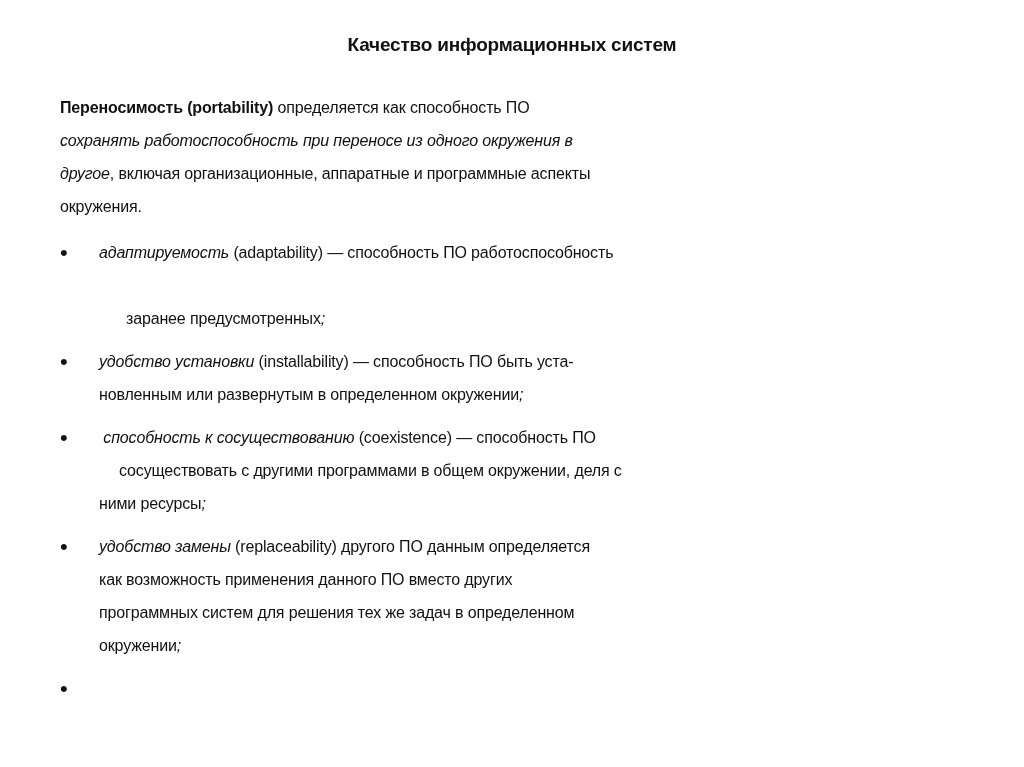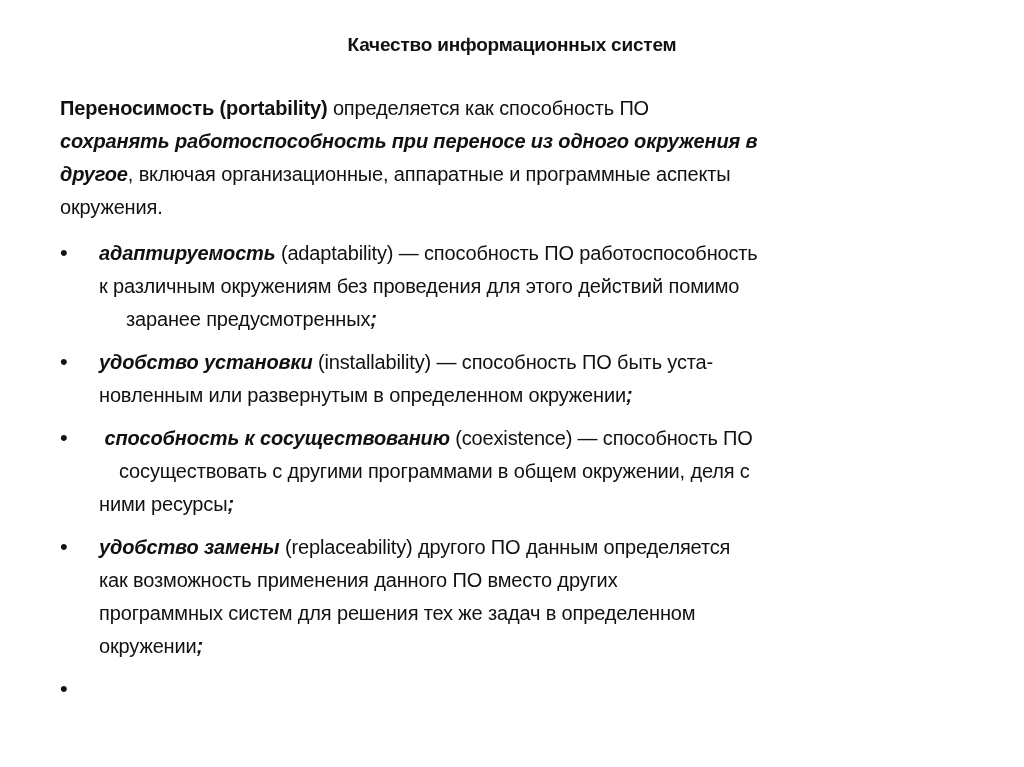--- a/index.html
+++ b/index.html
@@ -28,27 +28,27 @@
       width: 1024px;
       top: 34px;
       text-align: center;
       font-size: 19px;
       font-weight: bold;
       letter-spacing: -0.2px;
       white-space: nowrap;
     }
     .line {
       position: absolute;
-      font-size: 20px;
+      font-size: 16px;
       line-height: 30px;
       white-space: nowrap;
       letter-spacing: -0.15px;
     }
     .b { font-weight: bold; }
-    .bi { font-weight: bold; font-style: italic; }
+    .bi { font-weight: normal; font-style: italic; }
     .bullet {
       position: absolute;
       left: 60px;
       font-size: 22px;
       line-height: 30px;
     }
   </style>
 </head>
 <body>
 
@@ -66,21 +66,20 @@
     <span class="bi">другое</span><span>, включая организационные, аппаратные и программные аспекты</span>
   </div>
   <div class="line" style="left:60px; top:192px;text-align:center;">
     <span>окружения.</span>
   </div>
 
   <span class="bullet" style="top:238px;">•</span>
   <div class="line" style="left:99px; top:238px;">
     <span class="bi">адаптируемость</span><span> (adaptability) — способность ПО работоспособность</span>
   </div>
-  <div class="line" style="left:99px; top:271px;">к различным окружениям без проведения для этого действий помимо</div>
   <div class="line" style="left:99px; top:304px;margin-left:27px;">
     <span>заранее предусмотренных</span><span class="bi">;</span>
   </div>
 
   <span class="bullet" style="top:347px;">•</span>
   <div class="line" style="left:99px; top:347px;">
     <span class="bi">удобство установки</span><span> (installability) — способность ПО быть уста-</span>
   </div>
   <div class="line" style="left:99px; top:380px;">
     <span>новленным или развернутым в определенном окружении</span><span class="bi">;</span>

